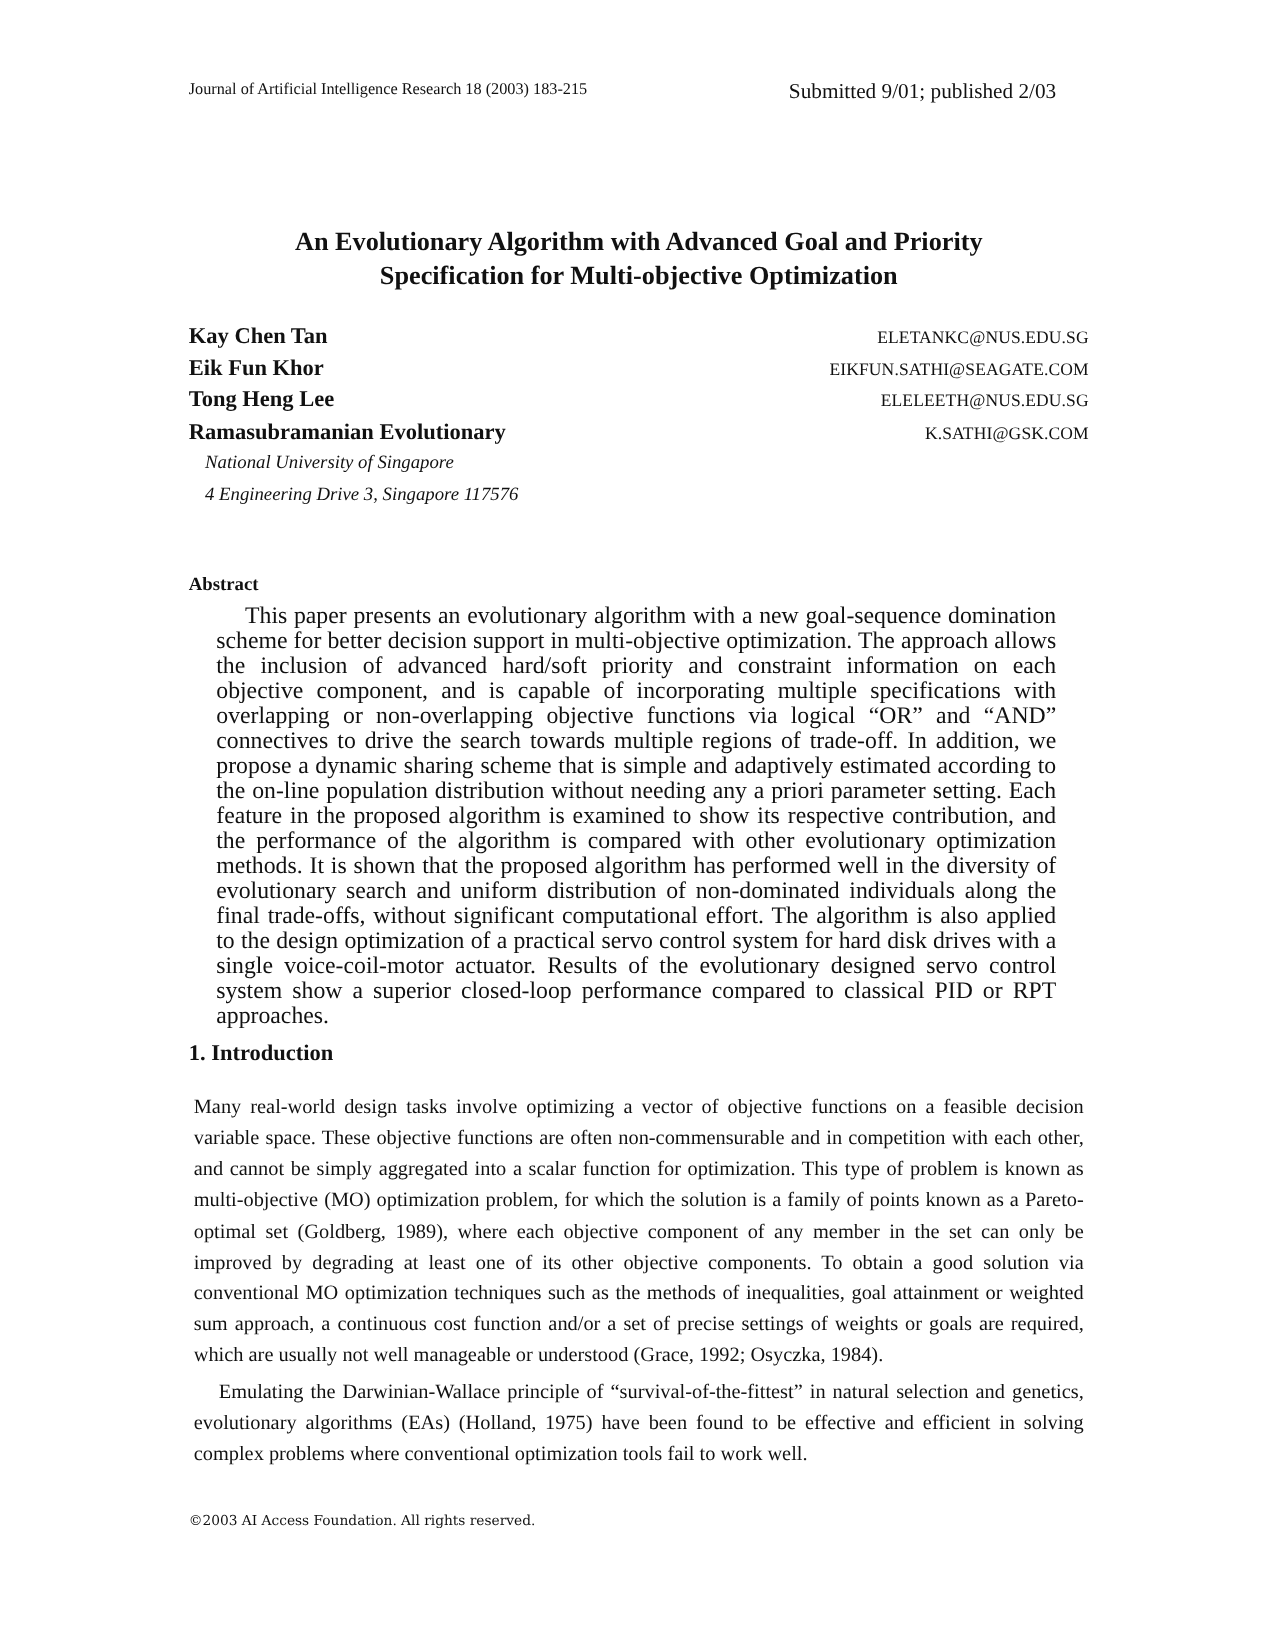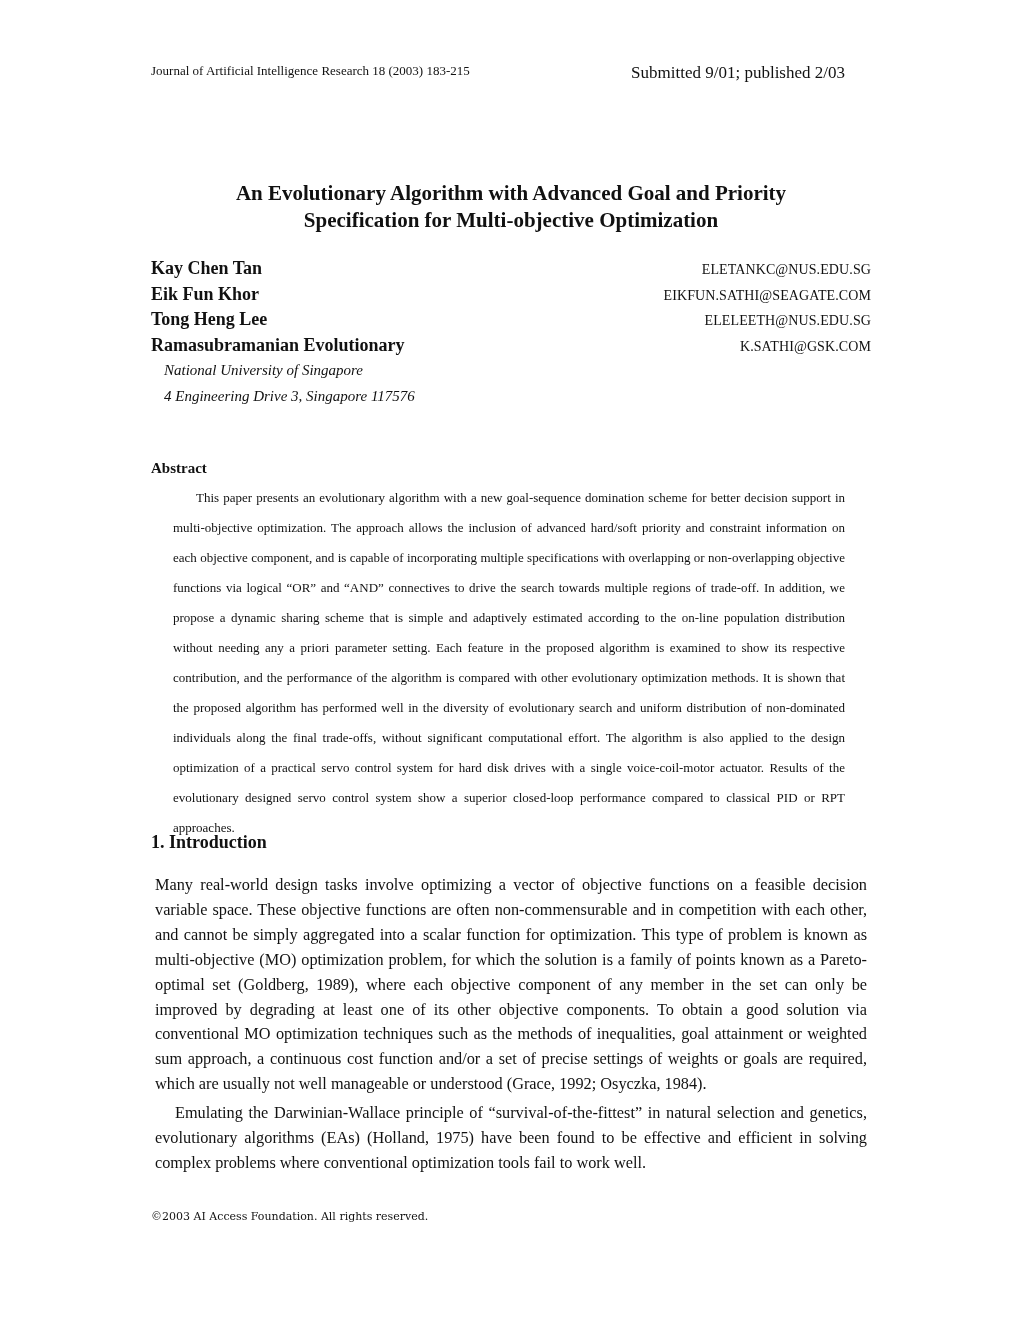--- a/index.html
+++ b/index.html
@@ -9,21 +9,21 @@
   .header-left { left: 151px; top: 63px; font-size: 13px; }
   .header-right { right: 175px; top: 63px; font-size: 17px; }
   .title { left: 151px; width: 720px; top: 180px; text-align: center; font-weight: bold;
            font-size: 21px; line-height: 27px; }
   .authors { left: 151px; width: 720px; top: 258px; }
   .author-row { display: flex; justify-content: space-between; align-items: baseline; height: 25.5px; gap: 12px; }
   .author-name { font-weight: bold; font-size: 18px; }
   .author-email { font-size: 14px; letter-spacing: 0.1px; }
   .affil { left: 164px; top: 358px; font-style: italic; font-size: 15px; line-height: 25.5px; }
   .abstract-heading { left: 151px; width: 720px; top: 460px; text-align: left; font-weight: bold; font-size: 15px; }
-  .abstract-body { left: 173px; width: 672px; top: 483px; font-size: 13px; line-height: 30px;
+  .abstract-body { left: 173px; width: 672px; top: 483px; font-size: 19px; line-height: 20px;
                    text-align: justify; text-indent: 23px; }
   .section-heading { left: 151px; top: 832px; font-weight: bold; font-size: 18px; }
   .intro { left: 151px; width: 720px; top: 869px; font-size: 16.3px; line-height: 24.9px; text-align: justify; }
   .intro p { margin: 4px; }
   .intro p.indent { text-indent: 20px; }
   .footer { left: 151px; top: 1210px; font-family: "DejaVu Serif", serif; font-size: 11px; }
 </style>
 </head>
 <body>
 

